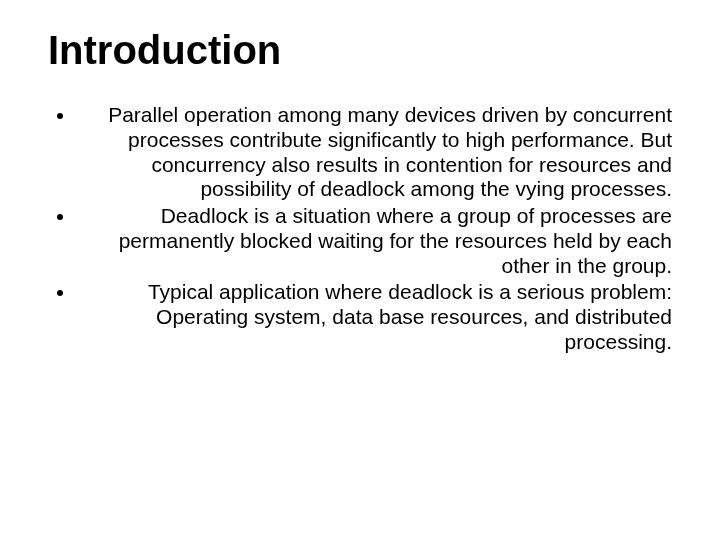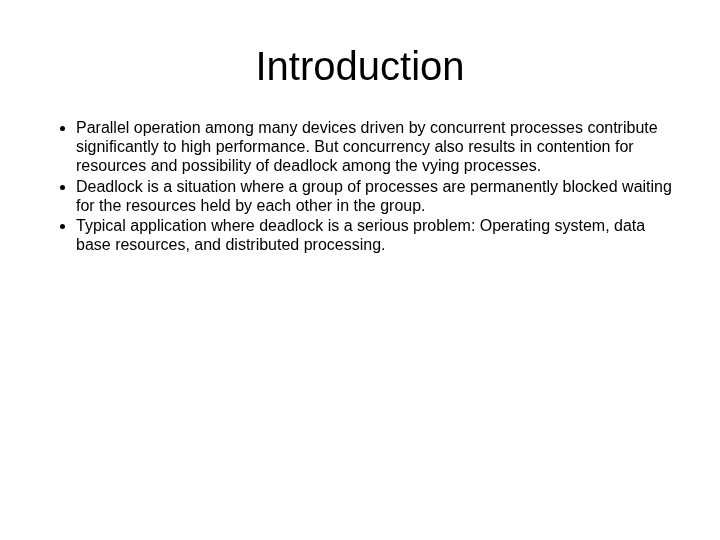--- a/index.html
+++ b/index.html
@@ -12,34 +12,34 @@
     color: #000000;
   }
   .slide {
     width: 720px;
     height: 540px;
     box-sizing: border-box;
     padding: 28px 48px 40px 48px;
   }
   .title {
     font-size: 40px;
-    text-align: center;
-    margin: 16px 0 30px 0;
-    font-weight: normal;
+    text-align: left;
+    margin: 0 0 30px 0;
+    font-weight: bold;
   }
   ul.bullets {
     margin: 0;
     padding: 0 0 0 28px;
     list-style: disc;
   }
   ul.bullets li {
-    font-size: 16px;
+    font-size: 21px;
     line-height: 1.18;
     margin: 0 0 2px 0;
-    text-align: left;
+    text-align: right;
   }
   .italic {
   }
 </style>
 </head>
 <body>
 
 <div class="slide">
   <h1 class="title">Introduction</h1>
   <ul class="bullets">

